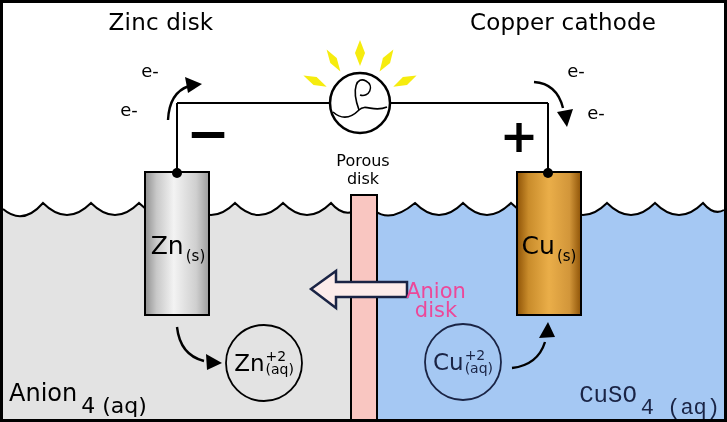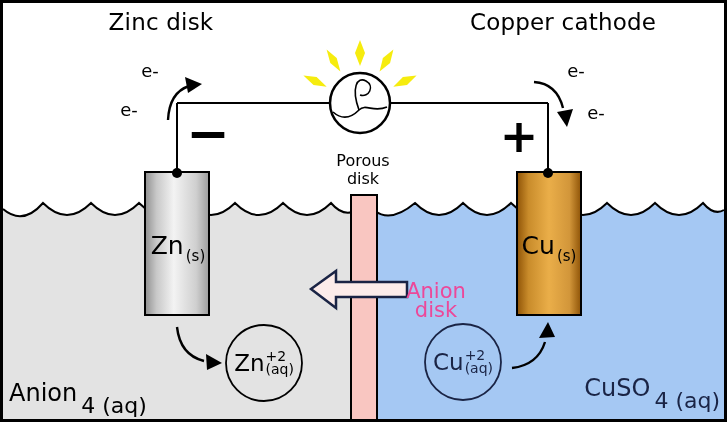--- a/index.html
+++ b/index.html
@@ -157,17 +157,17 @@
   <span class="sym">Cu</span>
   <span class="stack">
         <span>+2</span>
         <span>(aq)</span>
       </span>
 </div>
 
 <div class="formula" style="left:9px;top:381px;">
   <span>Anion</span><sub>4 (aq)</sub>
 </div>
-<div class="formula navy" style="right:7px;top:376px;">
+<div class="formula navy" style="right:7px;top:384px;font-family:Liberation Mono, monospace;">
   <span>CuSO</span><sub>4 (aq)</sub>
 </div>
 
 </div>
 
 </body></html>

